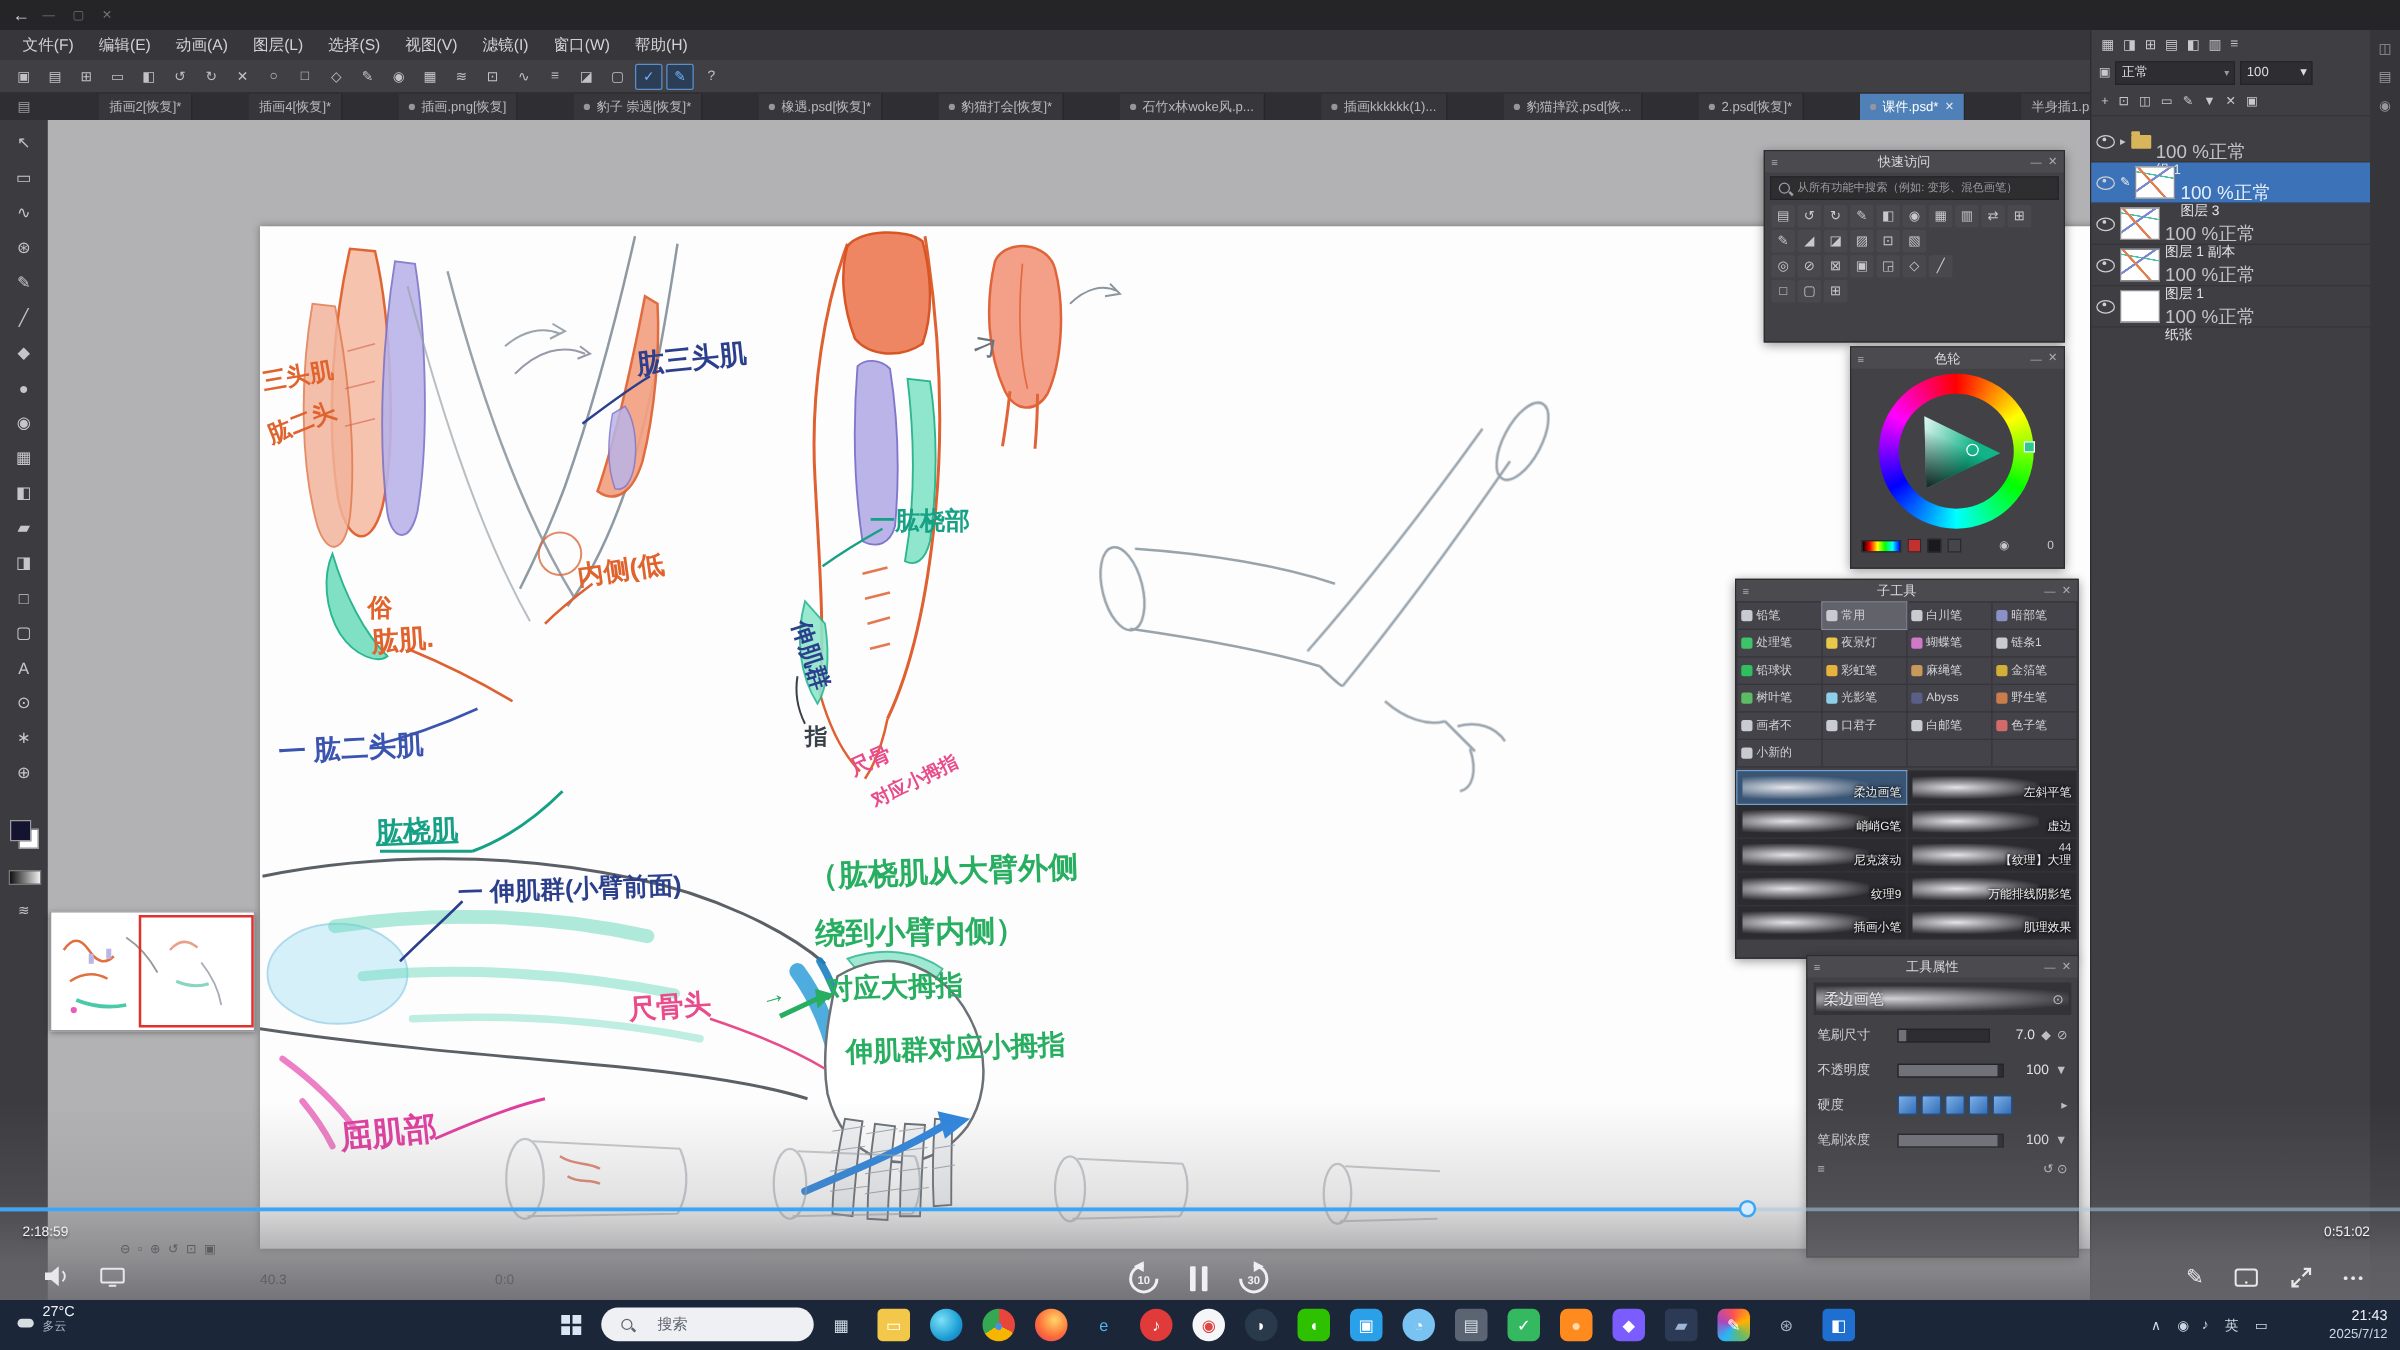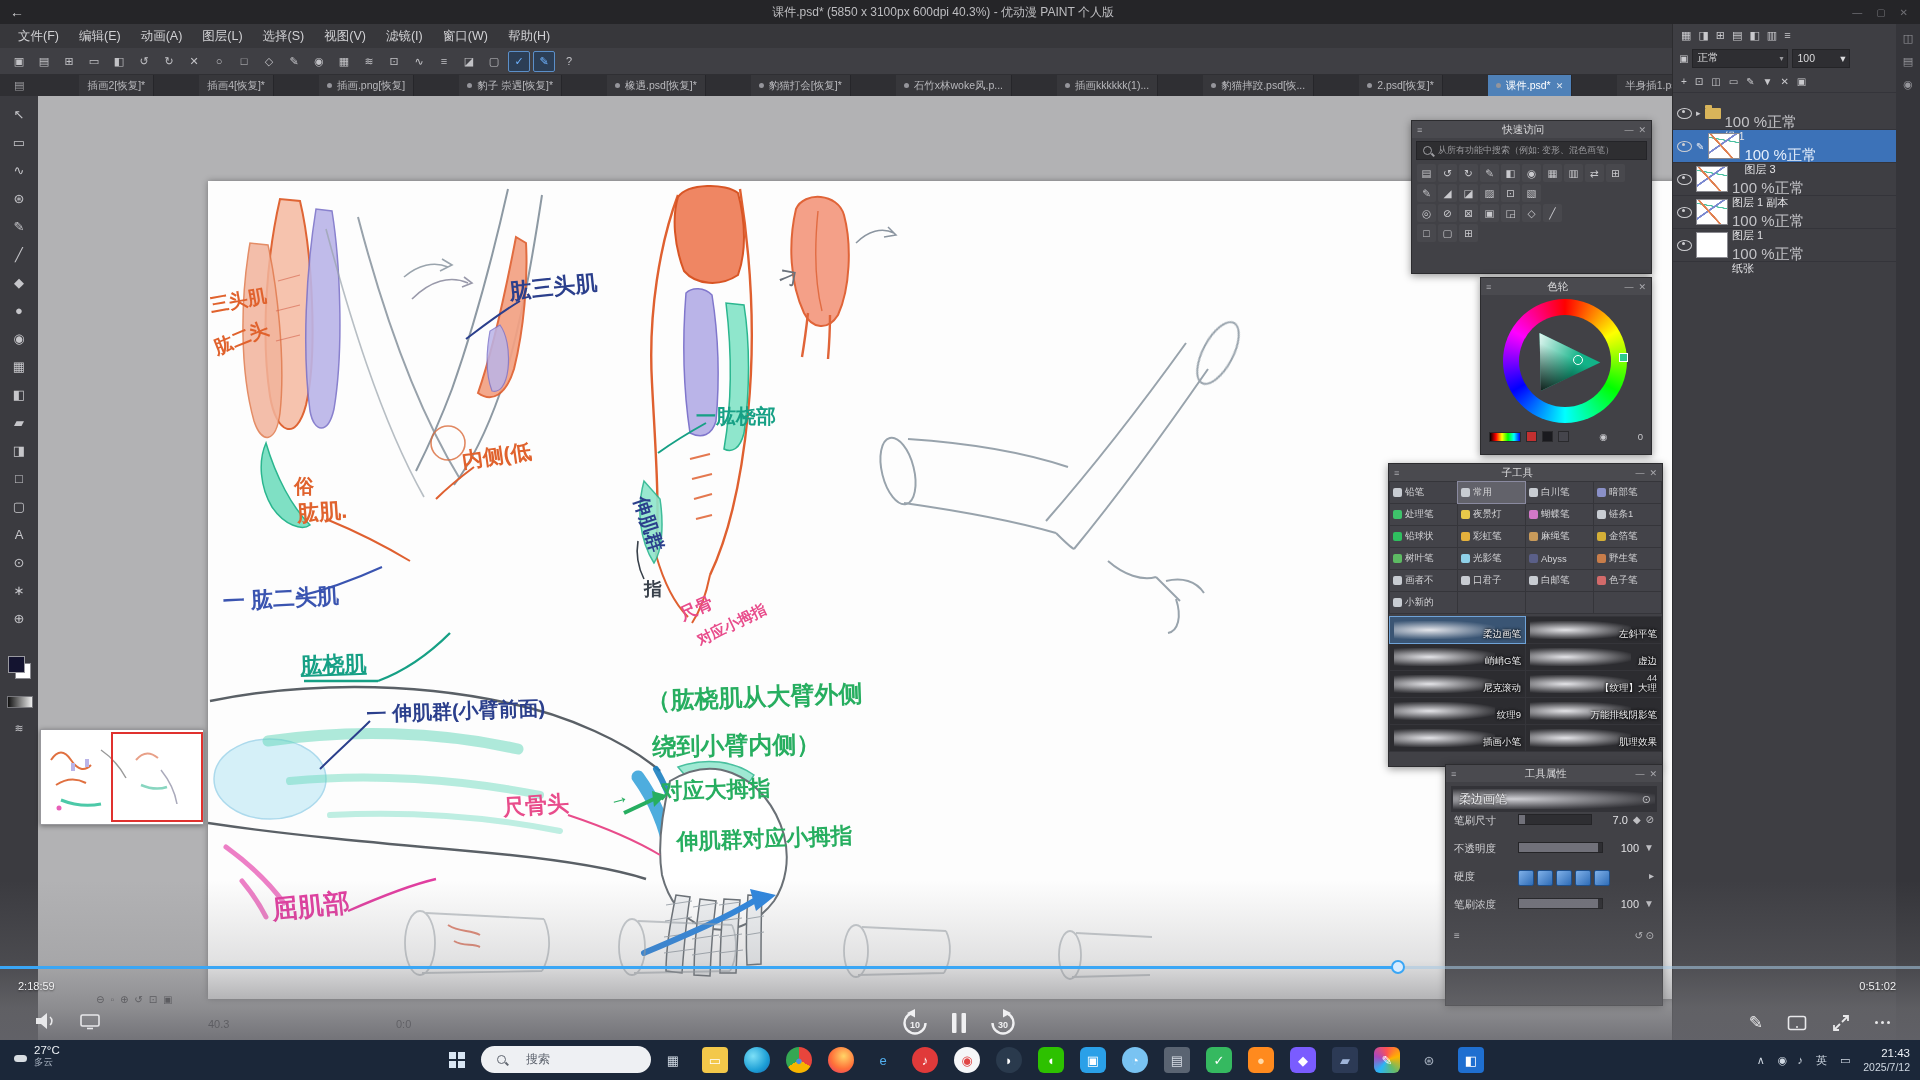--- a/index.html
+++ b/index.html
@@ -84,21 +84,21 @@
   .bstroke{position:absolute;left:4px;right:30px;top:4px;bottom:4px;
     background:radial-gradient(ellipse at 35% 50%,rgba(238,238,242,.95) 0%,rgba(238,238,242,.2) 60%,transparent 78%);}
   .blbl{position:absolute;right:4px;bottom:2px;font-size:9.5px;color:#f0f0f2;text-shadow:0 0 3px #000,0 0 3px #000;}
   .bsize{position:absolute;right:4px;top:2px;font-size:9px;color:#d8d8dc;text-shadow:0 0 3px #000;}
   #tp{left:1445px;top:764px;width:216px;height:240px;}
   .tp-name{height:26px;margin:4px 5px 2px;background:#333338;position:relative;display:flex;align-items:center;}
   .tp-stroke{position:absolute;left:2px;right:2px;top:3px;bottom:3px;
     background:radial-gradient(ellipse at 30% 50%,rgba(225,225,230,.9),rgba(225,225,230,.15) 65%,transparent 80%);}
   .tp-nm{position:relative;font-size:12px;color:#ececef;margin-left:8px;text-shadow:0 0 3px #000;}
   .tp-lock{position:relative;margin-left:auto;margin-right:6px;color:#bfbfc3;font-size:11px;}
-  .tprow{height:28px;display:flex;padding:0 8px;}
+  .tprow{height:28px;display:flex;align-items:center;padding:0 8px;}
   .tplbl{width:58px;font-size:10.5px;color:#d2d2d5;flex:0 0 auto;}
   .tptrack{flex:1;height:9px;background:#2e2e32;border:1px solid #242427;position:relative;margin:0 6px;}
   .tpfill{position:absolute;left:0;top:0;bottom:0;background:#71717a;}
   .tpval{width:30px;text-align:right;font-size:11px;color:#e2e2e5;}
   .tpic{font-size:10px;color:#bfbfc3;margin-left:5px;}
   .tpsegs{flex:1;display:flex;gap:3px;margin:0 6px;}
   .tpseg{width:14px;height:14px;border-radius:2px;background:linear-gradient(135deg,#7fb0e8,#2f6db8);border:1px solid #1d4f8c;}
   .tp-foot{display:flex;justify-content:space-between;padding:4px 8px;color:#bfbfc3;font-size:10px;}
   
   #layerscol{position:absolute;left:1672px;top:24px;width:224px;height:1016px;background:#3e3e43;border-left:1px solid #2c2c2f;z-index:5;}
@@ -155,30 +155,29 @@
   #searchbox .mag{border-color:#606670;}
   #searchbox .mag::after{background:#606670;}
   .stxt{font-size:12px;color:#606670;}
   #tb-apps{position:absolute;left:660px;top:7px;display:flex;gap:16px;}
   .tapp{width:26px;height:26px;display:flex;align-items:center;justify-content:center;}
   .tappg{font-size:13px;line-height:1;}
   #tray{position:absolute;right:10px;top:0;height:40px;display:flex;align-items:center;gap:13px;}
   .tri2,.tchev,.tkb{font-size:11px;color:#cfd8e2;}
   .time-blk{display:flex;flex-direction:column;align-items:flex-end;line-height:1.2;}
   .ttime{font-size:11.5px;color:#eef2f7;}
-  .tdate{font-size:10.5px;color:#cfd8e2;}
+  .tdate{font-size:10.5px;color:#cfd8e2;margin-left:36px;}
 </style>
 </head>
 <body>
 
 <div id="root">
 
   <div id="titlebar">
     <span class="back">←</span>
-    <span class="ttl">课件.psd* (5850 x 3100px 600dpi 40.3%) - 优动漫 PAINT 个人版</span>
     <span class="wc">
       <span>—</span>
       <span>▢</span>
       <span>✕</span>
     </span>
   </div>
 
   <div id="menubar">
       <span class="mitem">文件(F)</span>
       <span class="mitem">编辑(E)</span>

